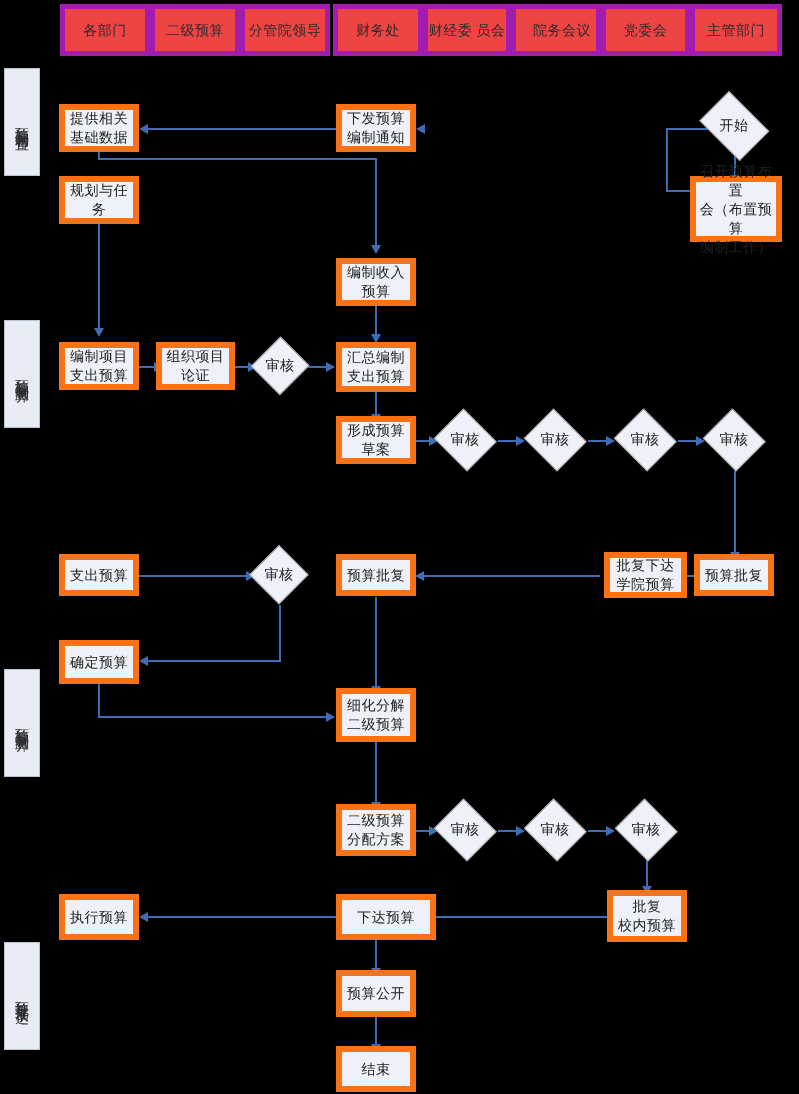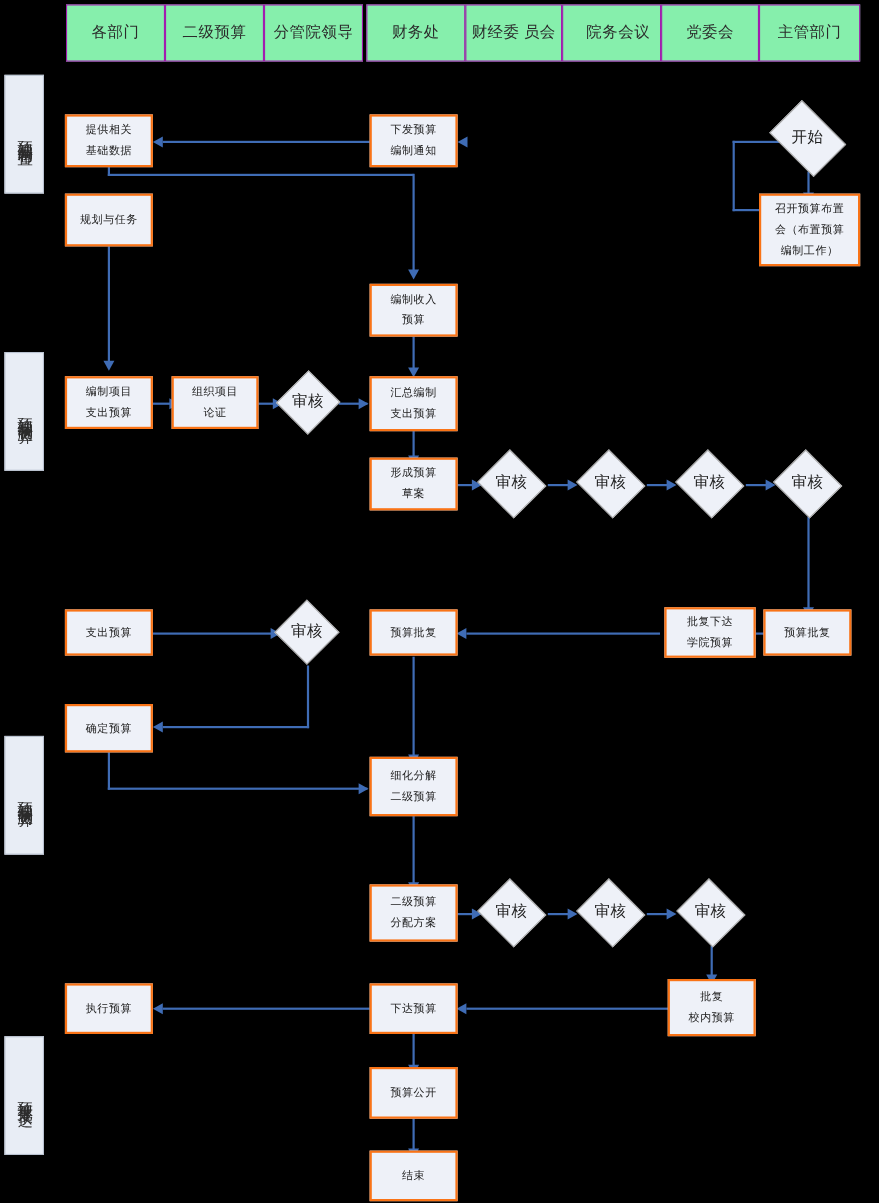--- a/index.html
+++ b/index.html
@@ -1,39 +1,39 @@
 <!DOCTYPE html>
 <html><head>
 <meta charset="utf-8">
 <style>
   html,body{margin:0;padding:0;background:#000;}
   body{width:799px;height:1094px;position:relative;overflow:hidden;
        font-family:"Liberation Serif","DejaVu Serif",serif;}
   #stage{position:absolute;left:0;top:0;width:799px;height:1094px;}
 
   
-  .hdr{position:absolute;top:4px;height:52px;background:#86efac;
-       border:1px solid #a21caf;box-sizing:border-box;
+  .hdr{position:absolute;top:4px;height:52px;background:#ef4444;
+       border:5px solid #a21caf;box-sizing:border-box;
        display:flex;align-items:center;justify-content:center;
        text-align:center;color:#2b2b2b;font-size:14px;line-height:17px;
        letter-spacing:.5px;}
 
   
   .phase{position:absolute;left:4px;width:36px;background:#e8edf5;
          border:1px solid #b9c2d0;box-sizing:border-box;
          display:flex;align-items:center;justify-content:center;
          color:#2b2b2b;font-size:14px;line-height:19px;
          writing-mode:vertical-rl;text-orientation:upright;
          letter-spacing:2px;text-align:center;}
 
   
-  .node{position:absolute;background:#eef1f8;border:2px solid #f97316;
+  .node{position:absolute;background:#eef1f8;border:6px solid #f97316;
         box-sizing:border-box;display:flex;align-items:center;
         justify-content:center;text-align:center;color:#202020;
-        font-size:10px;line-height:19px;letter-spacing:.5px;
+        font-size:14px;line-height:19px;letter-spacing:.5px;
         white-space:pre-line;}
 
   
   .dia{position:absolute;display:flex;align-items:center;
        justify-content:center;}
   .dia .shape{position:absolute;left:50%;top:50%;width:calc(100% / 1.4142);
        height:calc(100% / 1.4142);transform:translate(-50%,-50%) rotate(45deg);
        background:#eef1f8;border:1px solid #a6a6a6;box-sizing:border-box;}
   .dia .txt{position:relative;z-index:2;color:#202020;font-size:14px;
        line-height:18px;letter-spacing:.5px;text-align:center;}
@@ -237,18 +237,18 @@
     <span class="shape"></span>
     <span class="txt">审核</span>
   </div>
   <div class="dia" style="left:613px;top:800px;width:66px;height:60px;">
     <span class="shape"></span>
     <span class="txt">审核</span>
   </div>
 
   <div class="node" style="left:607px;top:890px;width:80px;height:52px;">批复
 校内预算</div>
-  <div class="node" style="left:336px;top:894px;width:80px;height:46px;">下达预算</div>
+  <div class="node" style="left:336px;top:894px;width:100px;height:46px;">下达预算</div>
   <div class="node" style="left:59px;top:894px;width:80px;height:46px;">执行预算</div>
   <div class="node" style="left:336px;top:1046px;width:80px;height:46px;">结束</div>
   <div class="node" style="left:336px;top:970px;width:80px;height:47px;">预算公开</div>
 
 </div>
 
 </body></html>

